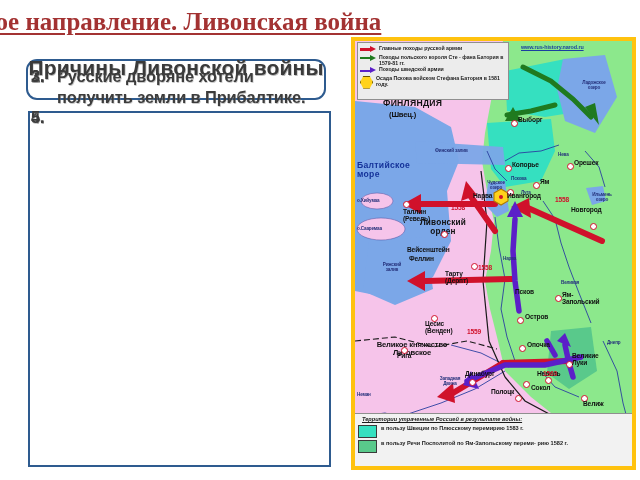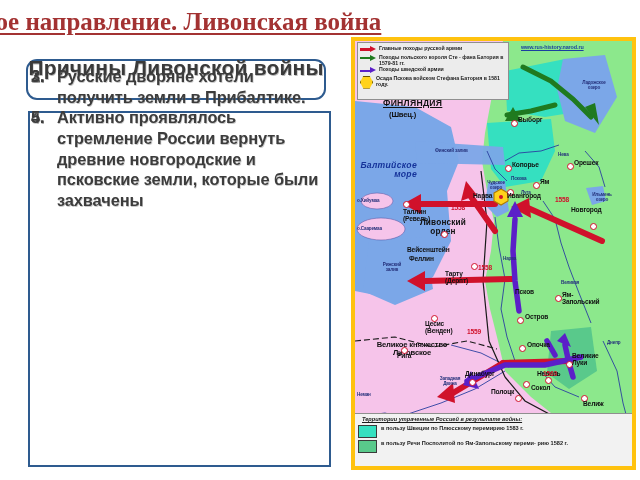--- a/index.html
+++ b/index.html
@@ -233,21 +233,21 @@
 
 <div id="causes-heading-box"></div>
 <div id="causes-heading-text">Причины Ливонской войны</div>
 
 <div id="causes-list-box"></div>
 <ol id="causes-list">
   <li><span class="num">1.</span></li>
   <li><span class="num">2.</span></li>
   <li><span class="num">3.</span><span>Русские дворяне хотели получить земли в Прибалтике.</span></li>
   <li><span class="num">4.</span></li>
-  <li><span class="num">5.</span><span>Активно проявлялось стремление России вернуть древние новгородские и псковские земли, которые были захвачены</span></li>
+  <li><span class="num">5.</span></li>
 </ol>
 
 <div id="map">
 
   <svg id="map-canvas" viewBox="0 0 277 425" preserveAspectRatio="none">
 
     <rect x="0" y="0" width="277" height="425" fill="#f6c4ea"></rect>
 
     <path d="M148 0 L277 0 L277 400 L205 400 L196 372 L176 356 L150 330 L143 300
              L135 268 L130 240 L136 210 L139 180 L132 150 L127 120 L130 92
@@ -365,23 +365,23 @@
       <span class="txt">Походы шведской армии</span>
     </div>
     <div class="lrow">
       <span class="hex-ico"></span>
       <span class="txt">Осада Пскова войском Стефана Батория в 1581 году.</span>
     </div>
   </div>
 
   <div id="map-watermark">www.rus-history.narod.ru</div>
 
-  <div class="mlabel big" style="left:28px; top:58px;text-decoration:underline;">ФИНЛЯНДИЯ</div>
+  <div class="mlabel big" style="left:28px; top:58px;">ФИНЛЯНДИЯ</div>
   <div class="mlabel med" style="left:34px; top:70px;">(Швец.)</div>
-  <div class="mlabel big sea" style="left:2px; top:120px; width:60px; white-space:normal; text-align:right;font-style:italic;">Балтийское море</div>
+  <div class="mlabel big sea" style="left:2px; top:120px; width:60px; white-space:normal; text-align:left;">Балтийское море</div>
   <div class="mlabel small" style="left:80px; top:108px;">Финский залив</div>
   <div class="mlabel order" style="left:55px; top:178px; width:66px; white-space:normal; text-align:center;">Ливонский орден</div>
   <div class="mlabel med" style="left:2px; top:300px; width:110px; white-space:normal; text-align:center;">Великое княжество Литовское</div>
   <div class="mlabel small" style="left:222px; top:40px; width:34px; white-space:normal; text-align:center;">Ладожское озеро</div>
   <div class="mlabel small" style="left:128px; top:140px; width:26px; white-space:normal; text-align:center;">Чудское озеро</div>
   <div class="mlabel small" style="left:233px; top:152px; width:28px; white-space:normal; text-align:center;">Ильмень озеро</div>
   <div class="mlabel small" style="left:22px; top:222px; width:30px; white-space:normal; text-align:center;">Рижский залив</div>
   <div class="mlabel small" style="left:2px; top:186px;">о.Сааремаа</div>
   <div class="mlabel small" style="left:2px; top:158px;">о.Хийумаа</div>
   <div class="mlabel small" style="left:78px; top:336px; width:34px; white-space:normal; text-align:center;">Западная Двина</div>

